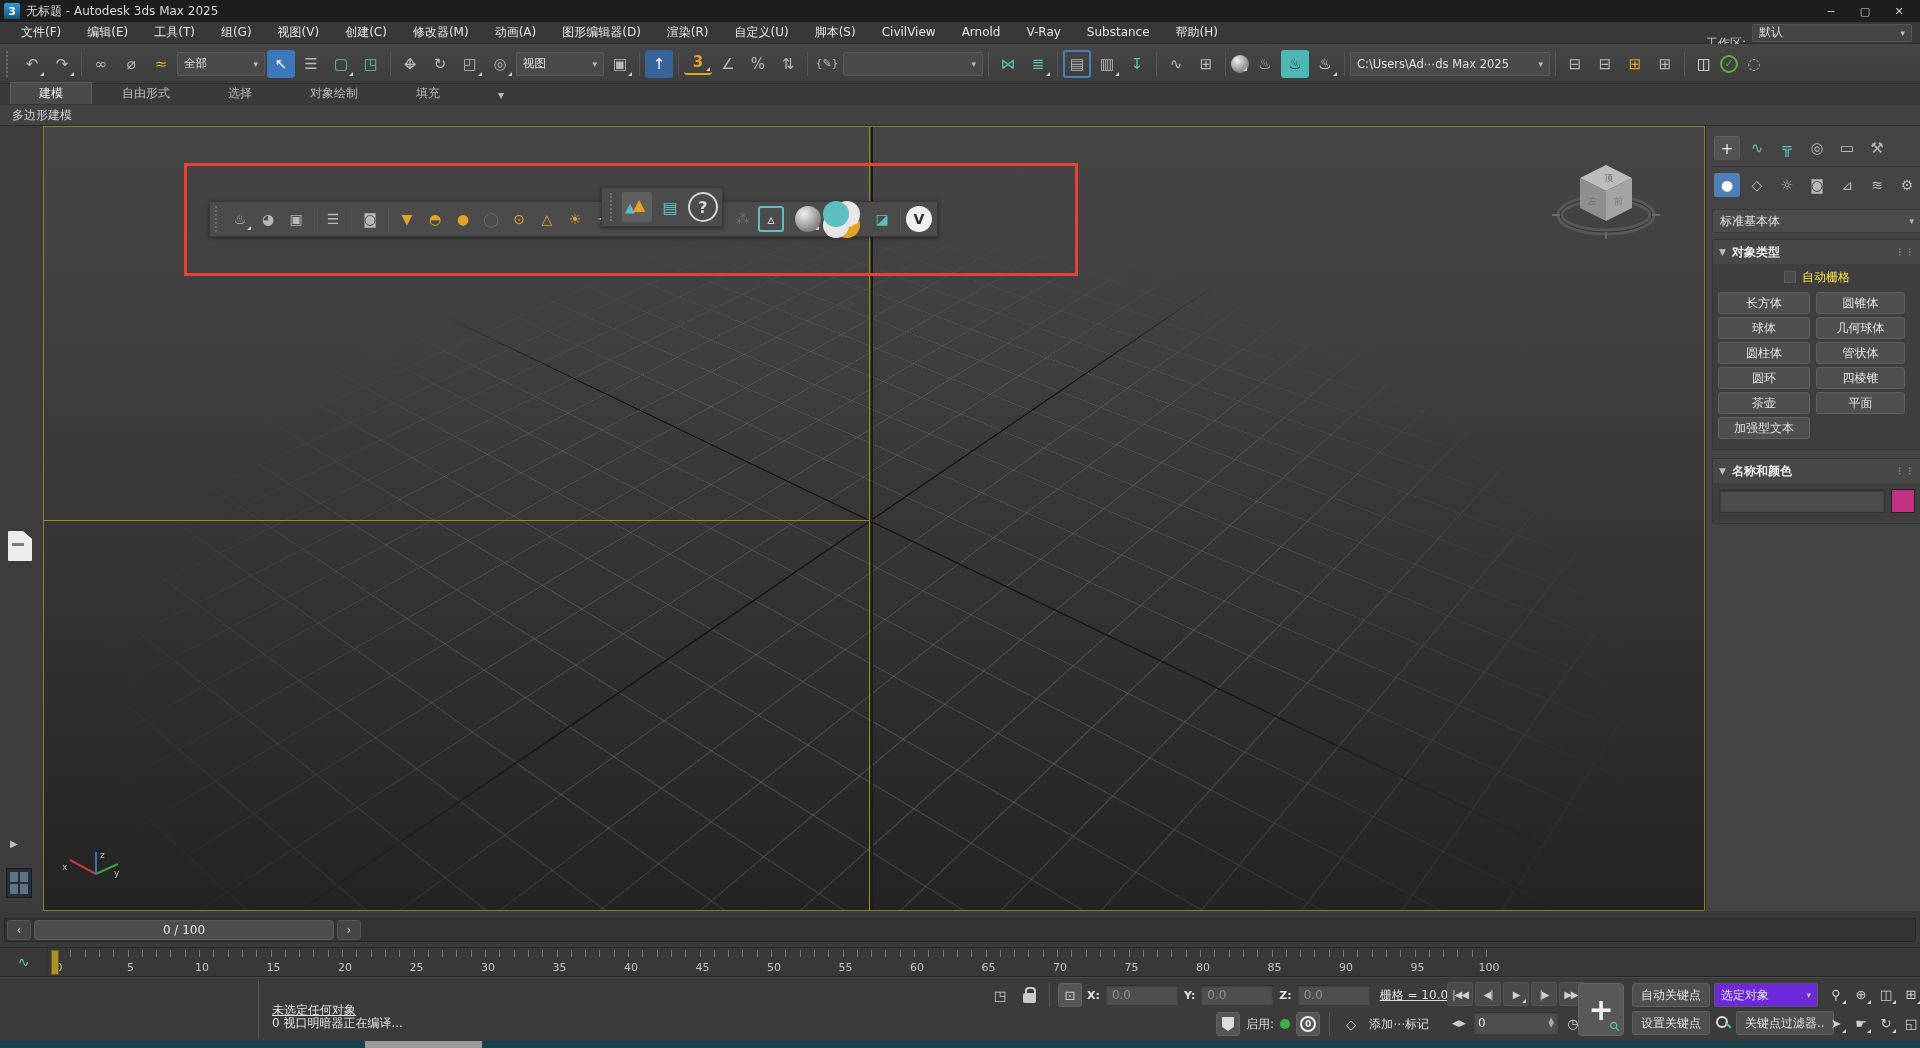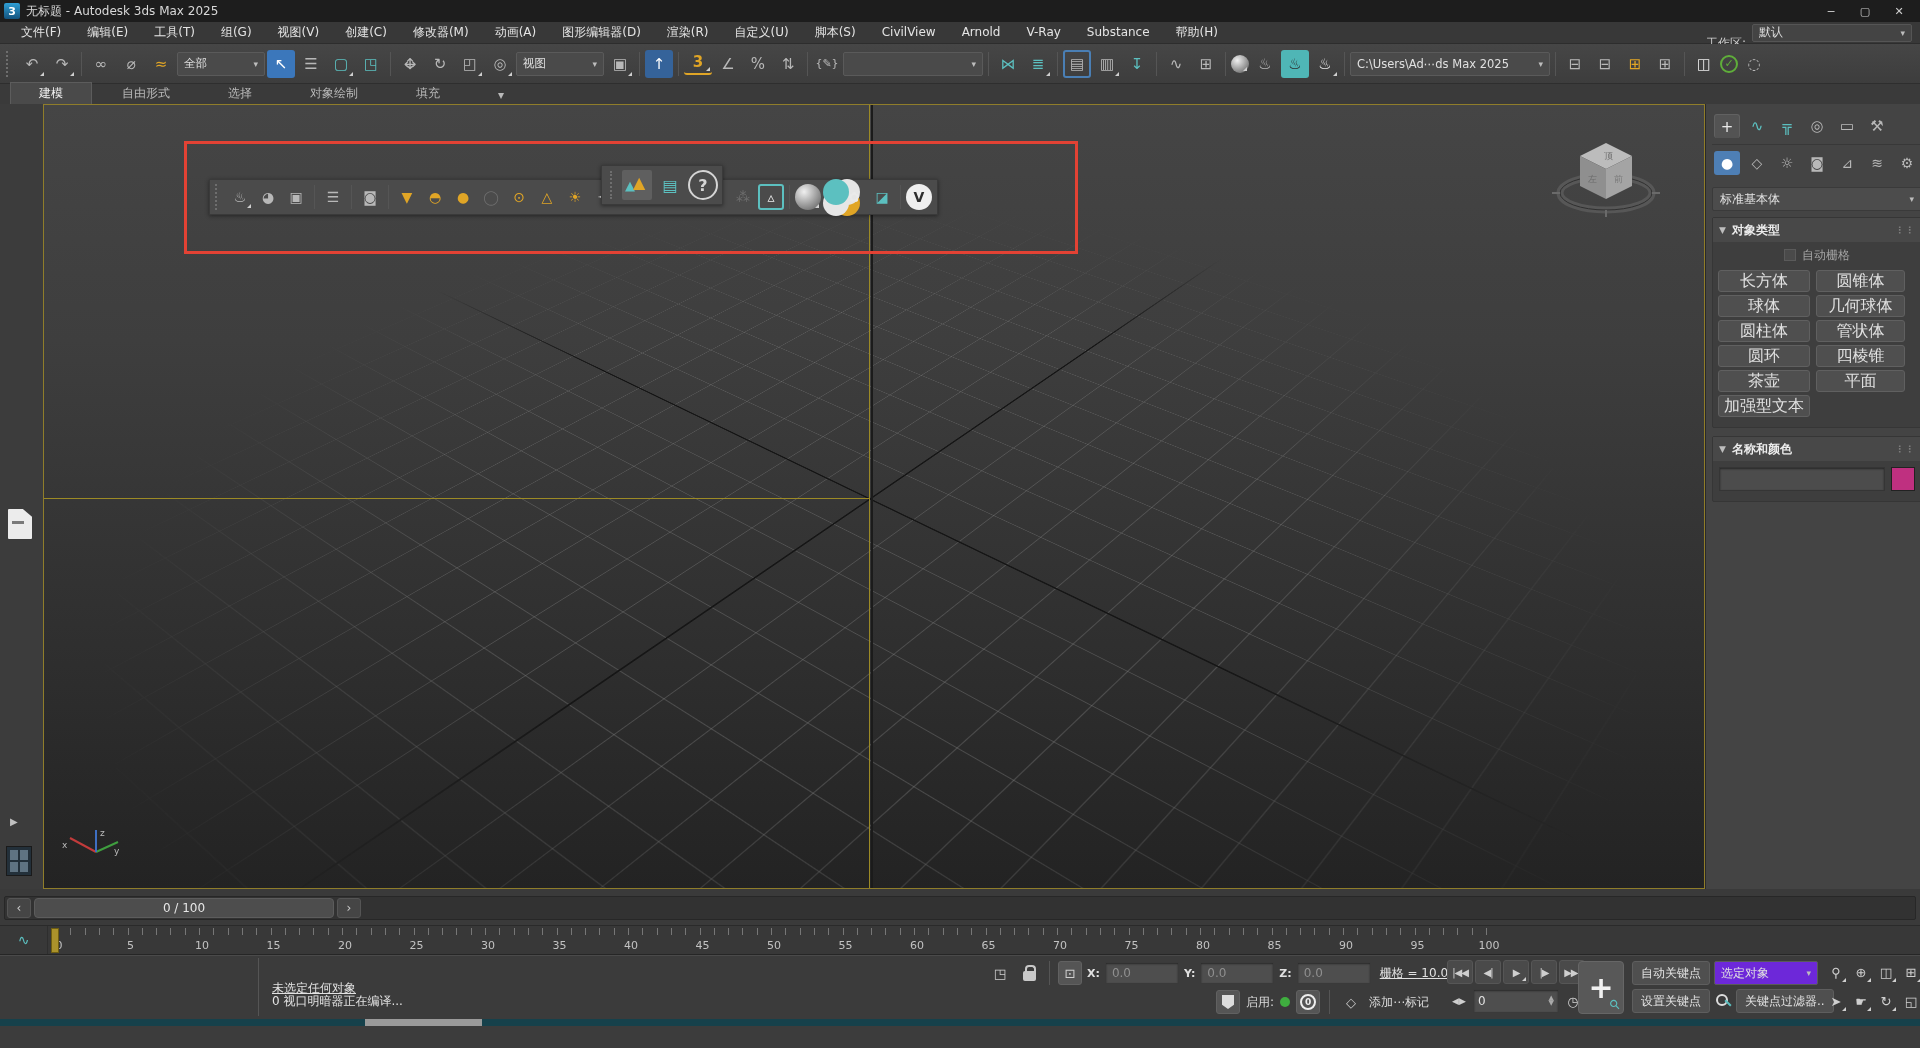--- a/index.html
+++ b/index.html
@@ -113,25 +113,25 @@
   .active-tab { background:#535353; border:1px solid #616161; border-bottom:none; }
   .psubtabs { display:flex; gap:4px; padding:6px 2px; }
   .psubtabs .tcell { width:26px; height:24px; font-size:14px; }
   .active-sub { background:#4e7fb5; color:#fff; }
   .pcategory { margin:6px 0; height:24px; background:#4c4c4c; border:1px solid #3a3a3a; border-radius:2px;
     display:flex; align-items:center; justify-content:space-between; padding:0 7px; color:#e2e2e2; }
   .rollout { background:#3e3e3e; border:1px solid #363636; border-radius:2px; margin-bottom:8px; }
   .rollout-h { height:24px; display:flex; align-items:center; padding:0 6px; background:#484848; font-weight:bold; color:#ececec; }
   .rollout-h .tri { font-size:9px; color:#bdbdbd; margin-right:6px; }
   .rollout-h .gripdots { margin-left:auto; color:#7c7c7c; font-size:9px; letter-spacing:1px; }
-  .autogrid { height:26px; display:flex; align-items:center; justify-content:center; gap:6px; color:#a3a3a3; }
+  .autogrid { height:26px; display:flex; align-items:center; justify-content:center; gap:6px; color:#fde047; }
   .cbx { width:12px; height:12px; background:#4a4a4a; border:1px solid #5a5a5a; }
   .objbtns { display:grid; grid-template-columns:92px 89px; gap:3px 6px; padding:2px 5px 10px 5px; }
   .objbtn { height:22px; background:#4f4f4f; border:1px solid #606060; border-radius:3px; color:#e0e0e0;
-    display:flex; align-items:center; justify-content:center; font-size:16px; white-space:nowrap; }
+    display:flex; align-items:center; justify-content:center; font-size:12px; white-space:nowrap; }
   .namerow { display:flex; gap:6px; padding:6px 6px 10px 6px; align-items:center; }
   .namefield { flex:1; height:24px; background:#4c4c4c; border:1px solid #353535; box-shadow:inset 0 1px 2px rgba(0,0,0,.5); }
   .swatch { width:24px; height:24px; border:1px solid #222; }
 
   
   .tslider { height:36px; background:#3a3a3a; display:flex; align-items:center; padding:6px 4px 4px 4px; flex:0 0 auto; }
   .ttrack { height:24px; flex:1; background:#323232; border:1px solid #272727; border-radius:2px; display:flex; align-items:center; padding:0 2px; gap:3px; }
   .tbtn { width:24px; height:20px; background:#454545; border:1px solid #555; border-radius:3px; color:#ccc;
     display:flex; align-items:center; justify-content:center; font-size:12px; }
   .tpill { width:300px; height:20px; background:#4d4d4d; border:1px solid #5c5c5c; border-radius:4px; color:#e6e6e6;
@@ -316,20 +316,23 @@
     </div>
 
   <div class="rtabs">
       <span class="rtab active">建模</span>
       <span class="rtab">自由形式</span>
       <span class="rtab">选择</span>
       <span class="rtab">对象绘制</span>
       <span class="rtab">填充</span>
       <span class="rtab">▾</span>
     </div>
+  <div class="rsub">
+    <span>多边形建模</span>
+  </div>
 
   <div class="main">
 
     <div class="lstrip">
       <span class="layout-tab"></span>
       <span class="flyout-btn">▶</span>
       <span class="grid-btn">
           <i></i>
           <i></i>
           <i></i>

